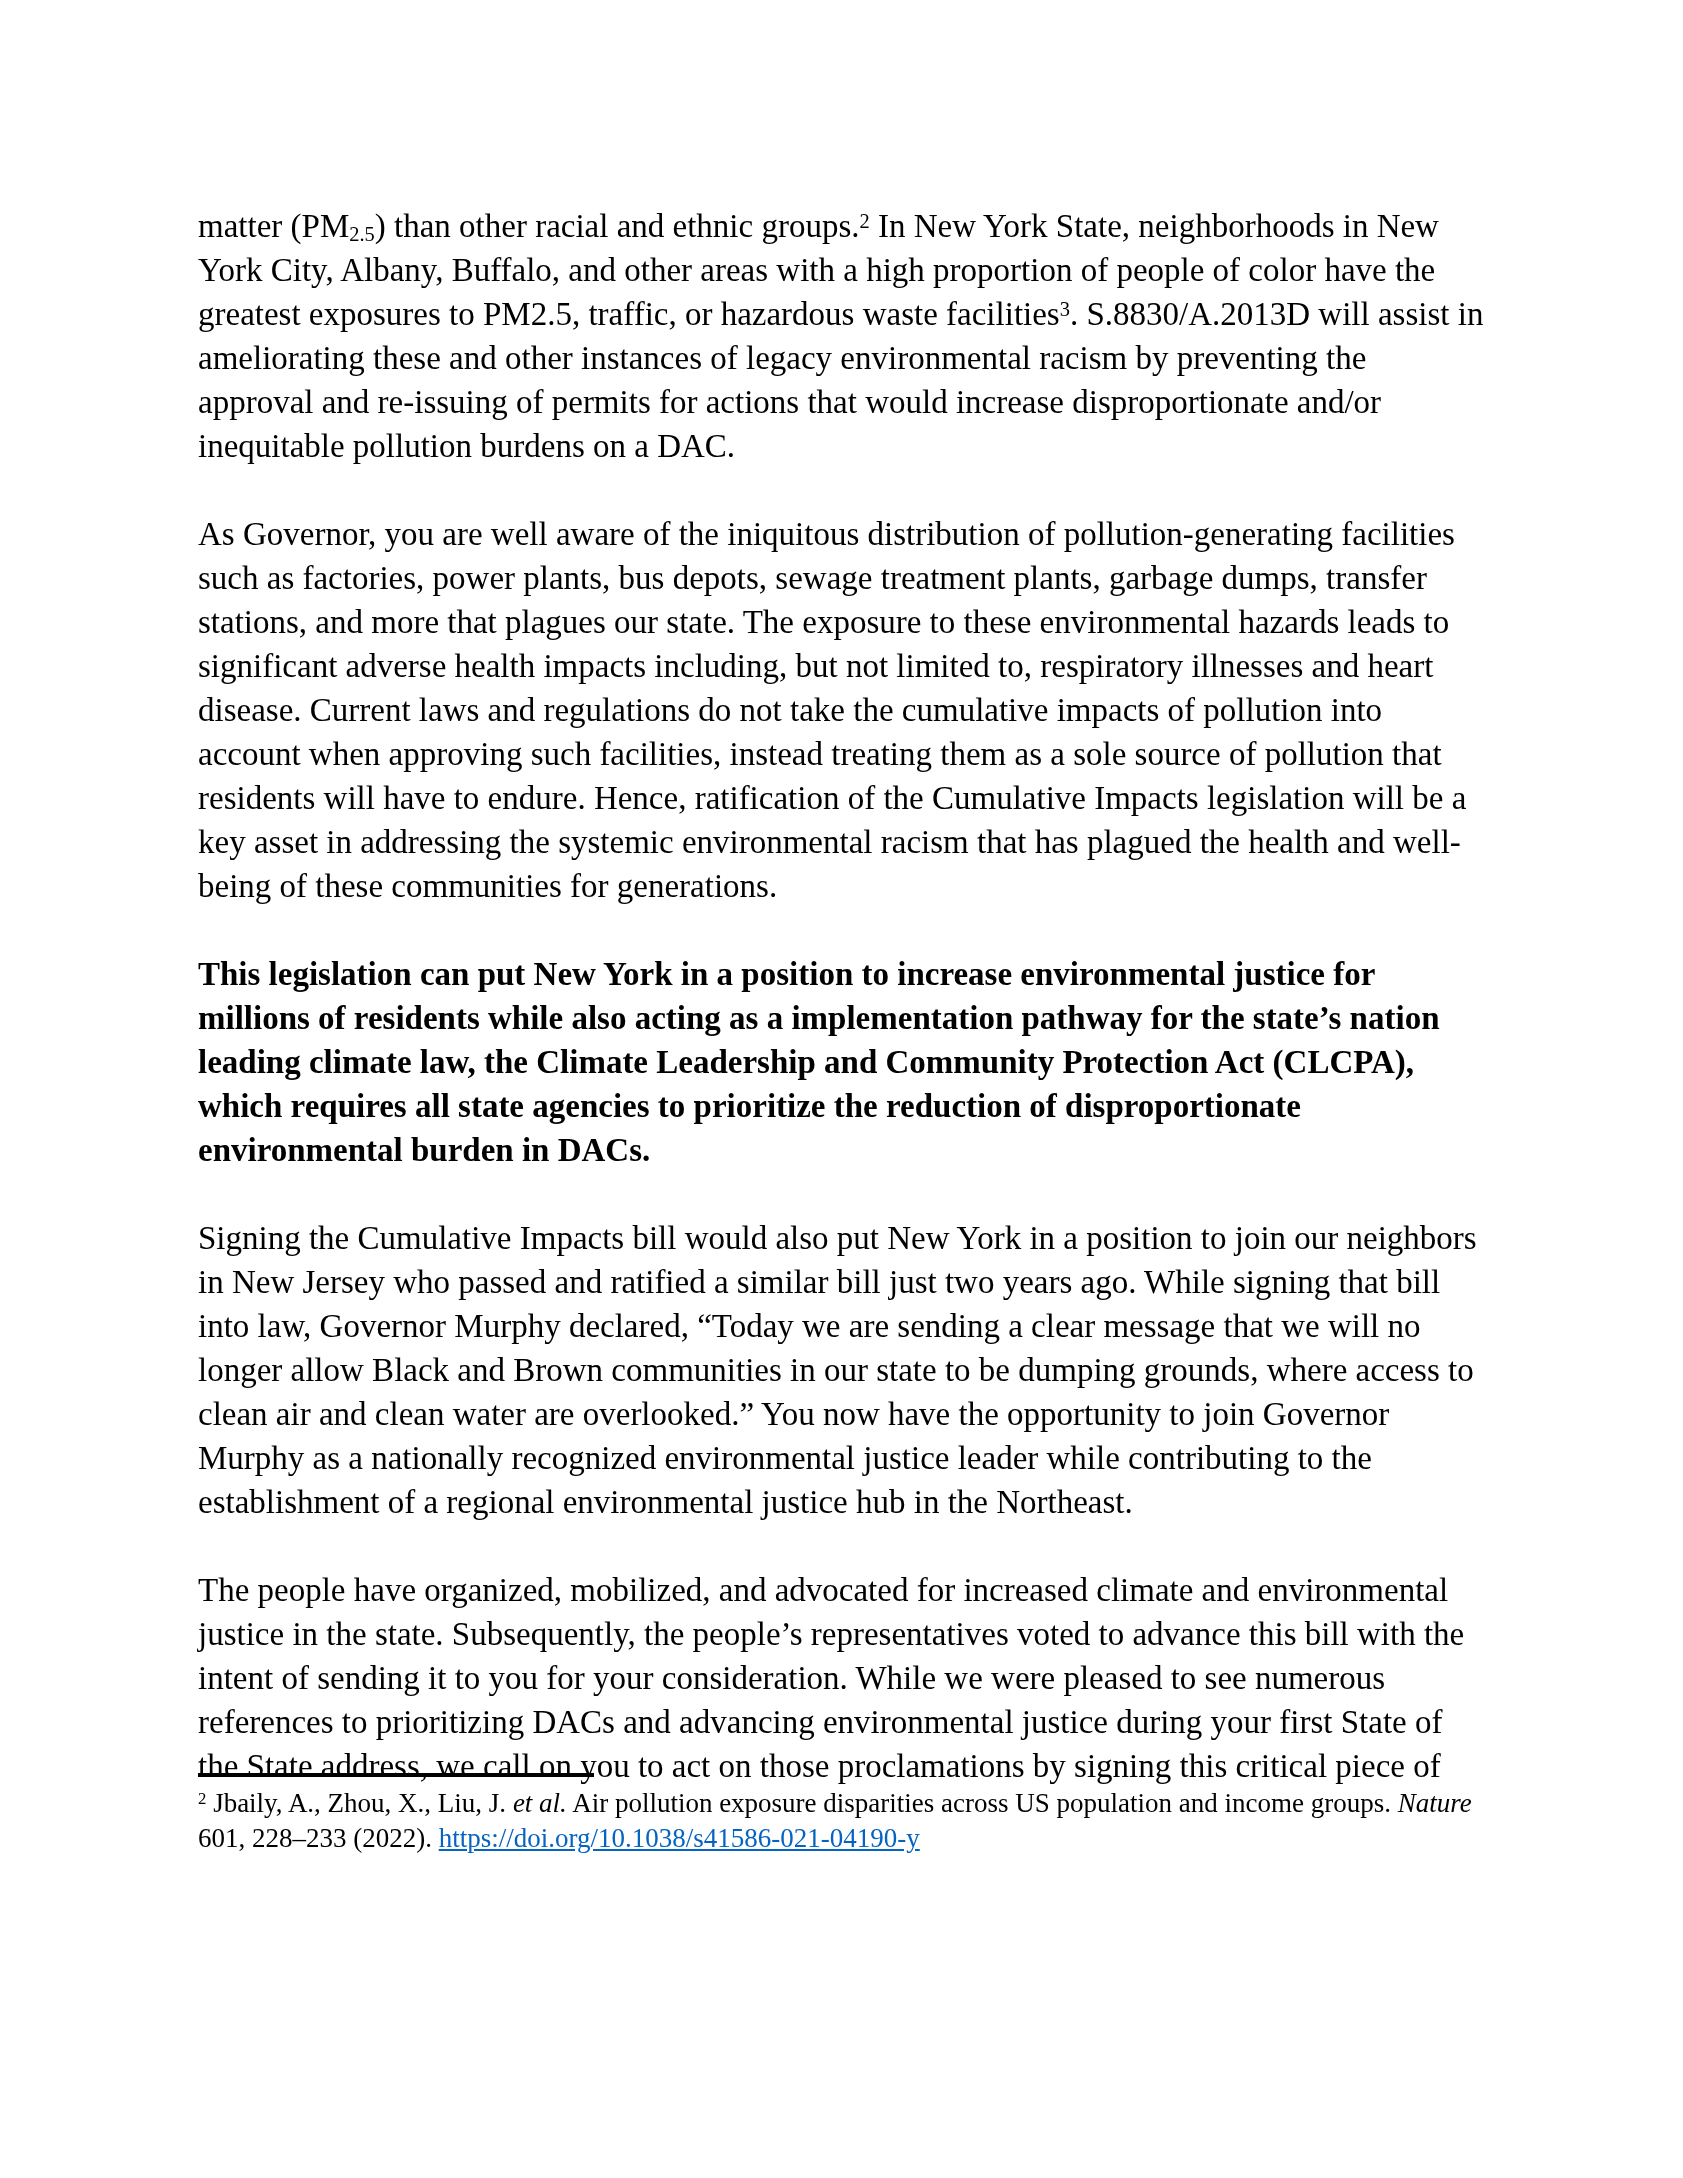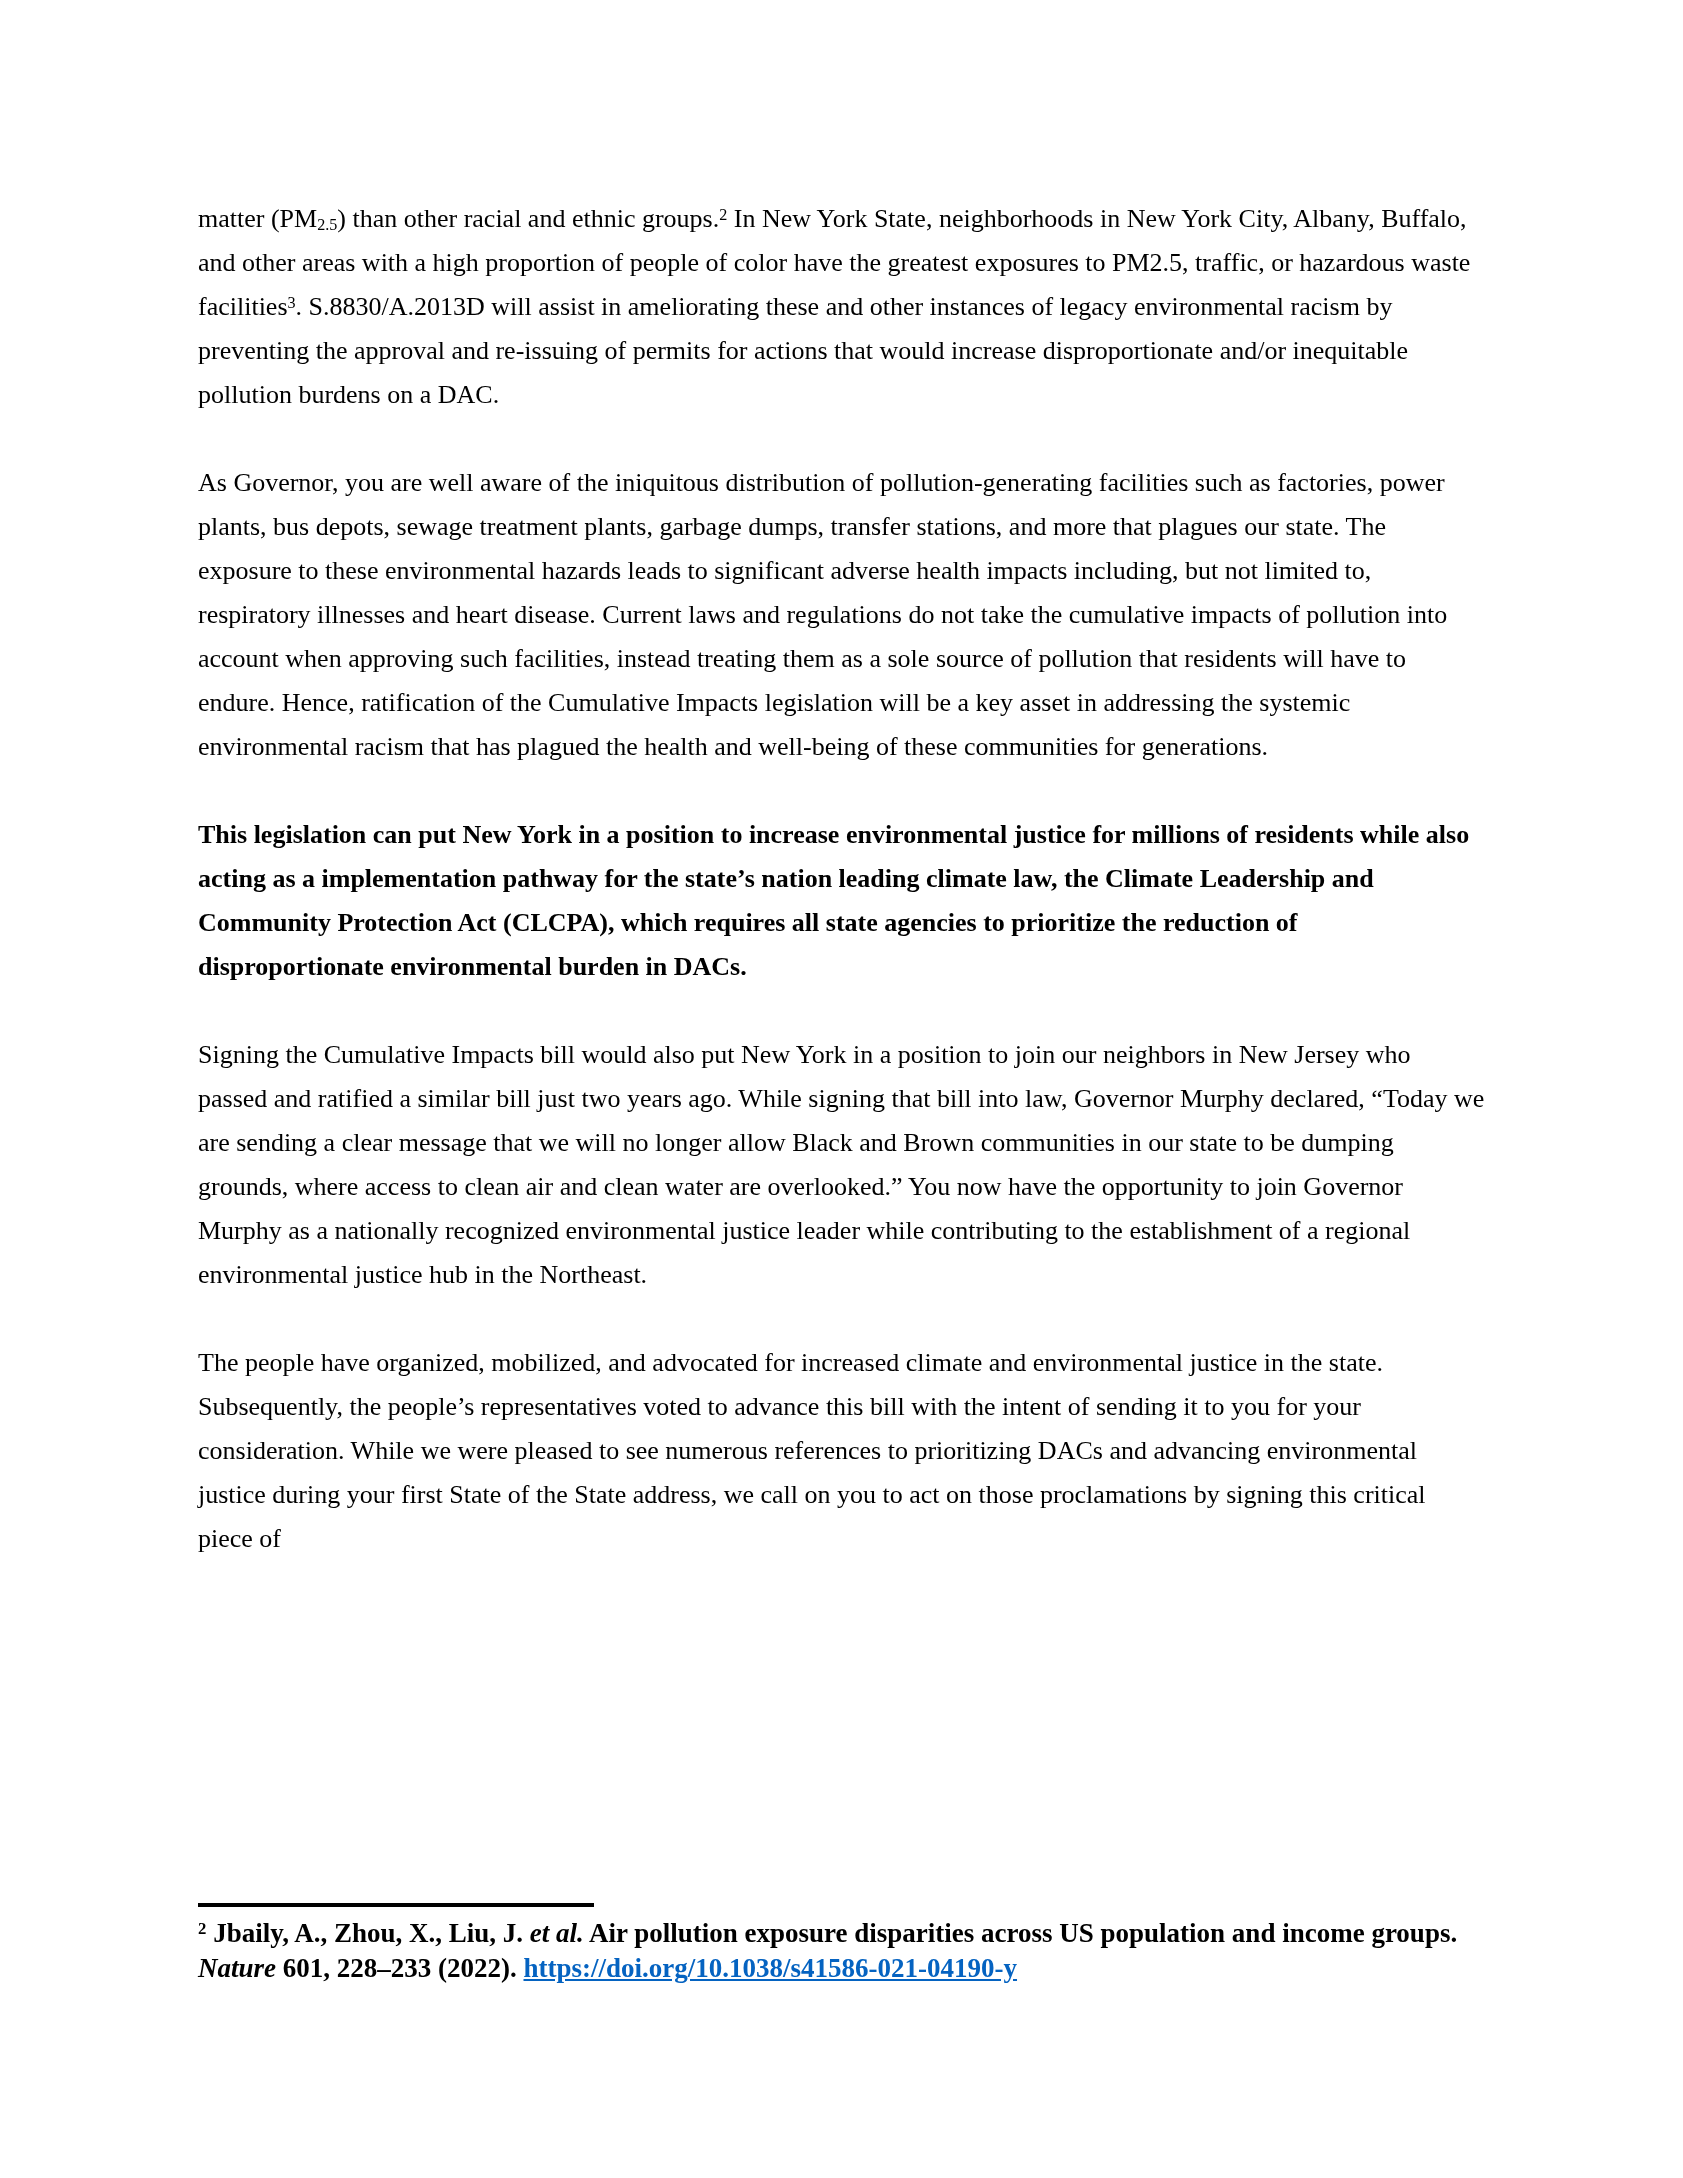--- a/index.html
+++ b/index.html
@@ -14,23 +14,23 @@
   .page {
     position: absolute;
     left: 0; top: 0;
     width: 1683px; height: 2178px;
     background: #ffffff;
     overflow: hidden;
   }
   .body-text {
     position: absolute;
     left: 198px;
-    top: 197px;
+    top: 204px;
     width: 1287px;
-    font-size: 26px;
+    font-size: 33px;
     line-height: 44px;
     text-align: left;
   }
   .para { margin: 0 0 44px 0; }
   .para.bold { font-weight: bold; }
   .sup {
     font-size: 0.62em;
     position: relative;
     top: -0.45em;
     line-height: 0;
@@ -38,23 +38,22 @@
   .sub {
     font-size: 0.62em;
     position: relative;
     top: 0.18em;
     line-height: 0;
   }
   .italic { font-style: italic; }
   .footnotes {
     position: absolute;
     left: 198px;
-    top: 1903px;
+    top: 1773px;
     width: 1287px;
-    font-weight: bold;
   }
   .fn-rule {
     width: 396px;
     height: 4px;
     background: #000000;
     margin: 0 0 9px 0;
   }
   .fn {
     margin: 0;
     font-size: 27px;

